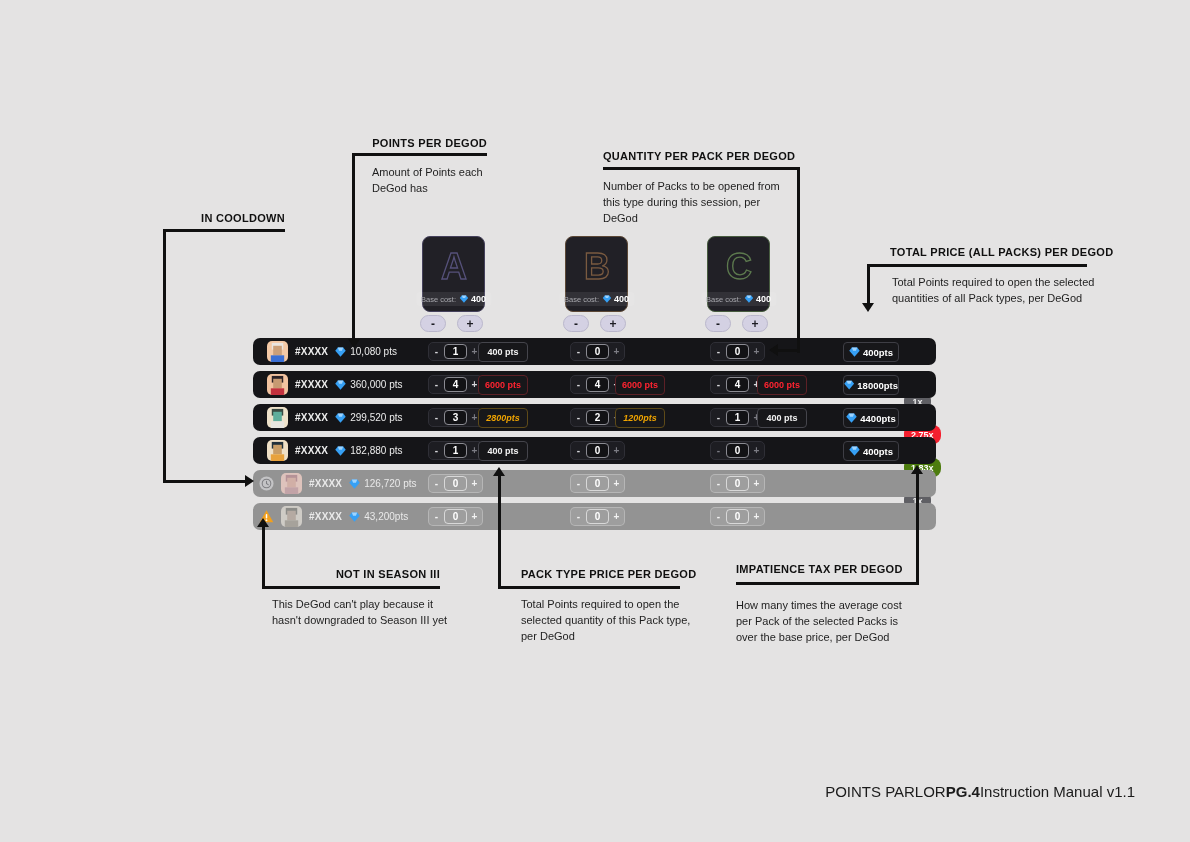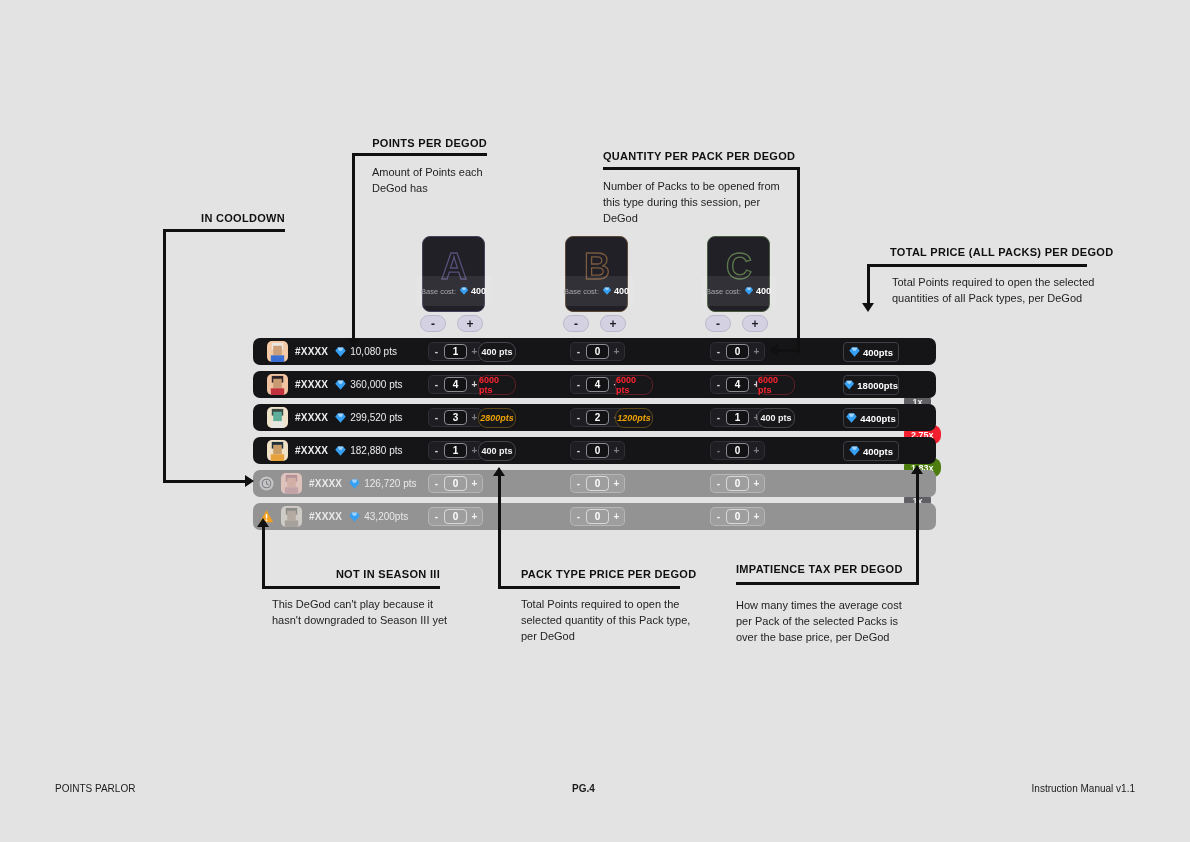--- a/index.html
+++ b/index.html
@@ -28,21 +28,21 @@
   
   .card {
     position:absolute; top:236px; width:63px; height:76px; border-radius:8px;
     background:#212026; z-index:2;
   }
   .card .letter { position:absolute; left:50%; top:4px; transform:translateX(-50%); }
   .card .letter text { font-family:"Liberation Sans",sans-serif; font-size:36px; font-weight:bold; fill:none; stroke-width:1.3; }
   .base-pill {
     position:absolute; bottom:5px; left:50%; transform:translateX(-50%);
     display:flex; align-items:center; gap:3px; white-space:nowrap;
-    background:rgba(255,255,255,.08); border-radius:3px; padding:10px 5px;
+    background:rgba(255,255,255,.08); border-radius:3px; padding:2px 5px;
   }
   .base-pill .bl { font-size:7.5px; color:#a8a8ae; }
   .base-pill .bv { font-size:9px; font-weight:800; color:#fff; }
   .card-steppers { position:absolute; top:315px; display:flex; gap:11px; z-index:2; }
   .pill-btn {
     width:26px; height:17px; border-radius:9px; background:#d4d1e3; border:1px solid #bab7cc;
     display:flex; align-items:center; justify-content:center;
     font-size:12px; font-weight:800; color:#1d1d24; cursor:pointer;
   }
   
@@ -68,21 +68,21 @@
   .st-btn { flex:1; display:flex; align-items:center; justify-content:center; font-size:10px; font-weight:800; color:#d6d6da; cursor:pointer; }
   .st-btn.dim { color:#7c7c84; }
   .row.disabled .st-btn, .row.disabled .st-btn.dim { color:#f2f2f2; }
   .st-val {
     flex:0 0 23px; margin:1px 0; border:1px solid #8b8b92; border-radius:4px; background:#121215;
     display:flex; align-items:center; justify-content:center; font-size:10px; font-weight:800; color:#fff;
   }
   .row.disabled .st-val { background:transparent; border-color:rgba(255,255,255,.6); }
   .sA { left:175px; } .sB { left:317px; } .sC { left:457px; }
   .price-box {
-    position:absolute; top:4px; height:20px; width:38px; border-radius:9px;
+    position:absolute; top:4px; height:20px; width:50px; border-radius:4px;
     border:1px solid #45454c; background:#17171a;
     display:flex; align-items:center; justify-content:center;
     font-size:9px; font-weight:800; color:#f2f2f2;
   }
   .pA { left:225px; } .pB { left:362px; } .pC { left:504px; }
   .price-box.red   { color:#ff2330; border-color:#5c2026; }
   .price-box.amber { color:#f0a400; border-color:#5e4a18;font-style:italic; }
   .total-box {
     position:absolute; top:4px; left:590px; width:56px; height:20px; border-radius:4px;
     border:1px solid #3e3e45; background:#17171a;
@@ -91,21 +91,21 @@
   }
   .badge {
     position:absolute; top:6px; left:651px; min-width:27px; height:19px; border-radius:8px;
     padding:0 7px; display:inline-flex; align-items:center; justify-content:center;
     font-size:9px; font-weight:800; color:#fff;margin-top:48px;
   }
   .badge.gray  { background:#5f5f64; color:#ededed; }
   .badge.red   { background:#f41f2e; }
   .badge.amber { background:#4d7c0f; }
   
-  .footer { position:absolute; left:55px; right:55px; top:783px; display:flex; justify-content:space-between; font-size:10px; color:#1b1b1b; }
+  .footer { position:absolute; left:55px; right:55px; top:783px; display:flex; justify-content:flex-end; font-size:15px; color:#1b1b1b; }
   .footer .c { font-weight:800; }
 </style>
 </head>
 <body>
 
 <svg width="0" height="0" style="position:absolute">
   <defs>
     <g id="gem">
       <polygon points="5,1 15,1 19.5,6.5 10,17.5 0.5,6.5" fill="#36a0f5"></polygon>
       <polygon points="5,1 15,1 12.6,6.5 7.4,6.5" fill="#9ed4ff"></polygon>

